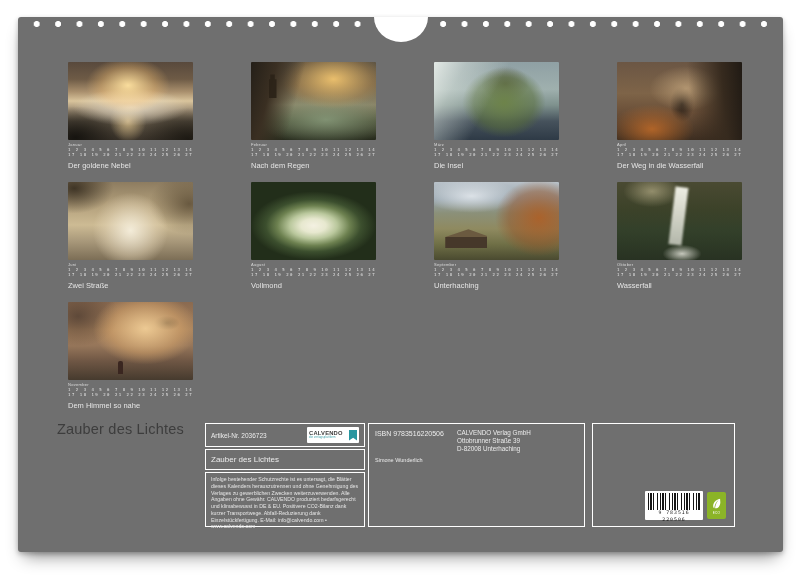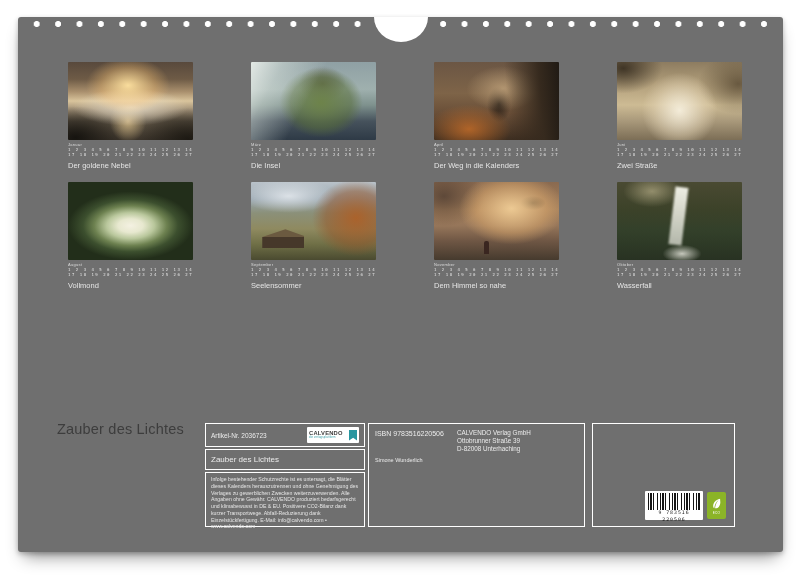--- a/index.html
+++ b/index.html
@@ -153,39 +153,48 @@
     <div class="cell">
       <div class="thumb m1"></div>
       <div class="mini-label">Januar</div>
       <div class="mini-days">
         <div>1 2 3 4 5 6 7 8 9 10 11 12 13 14 15 16</div>
         <div>17 18 19 20 21 22 23 24 25 26 27 28 29 30 31</div>
       </div>
       <div class="caption">Der goldene Nebel</div>
     </div>
 
+    <div class="cell">
+      <div class="thumb m2"></div>
+      <div class="mini-label">Februar</div>
+      <div class="mini-days">
+        <div>1 2 3 4 5 6 7 8 9 10 11 12 13 14 15 16</div>
+        <div>17 18 19 20 21 22 23 24 25 26 27 28 29 30 31</div>
+      </div>
+      <div class="caption">Nach dem Regen</div>
+    </div>
 
     <div class="cell">
       <div class="thumb m3"></div>
       <div class="mini-label">März</div>
       <div class="mini-days">
         <div>1 2 3 4 5 6 7 8 9 10 11 12 13 14 15 16</div>
         <div>17 18 19 20 21 22 23 24 25 26 27 28 29 30 31</div>
       </div>
       <div class="caption">Die Insel</div>
     </div>
 
     <div class="cell">
       <div class="thumb m4"></div>
       <div class="mini-label">April</div>
       <div class="mini-days">
         <div>1 2 3 4 5 6 7 8 9 10 11 12 13 14 15 16</div>
         <div>17 18 19 20 21 22 23 24 25 26 27 28 29 30 31</div>
       </div>
-      <div class="caption">Der Weg in die Kalenders</div>
+      <div class="caption">Der Weg in die Wasserfall</div>
     </div>
 
 
     <div class="cell">
       <div class="thumb m6"></div>
       <div class="mini-label">Juni</div>
       <div class="mini-days">
         <div>1 2 3 4 5 6 7 8 9 10 11 12 13 14 15 16</div>
         <div>17 18 19 20 21 22 23 24 25 26 27 28 29 30 31</div>
       </div>
@@ -203,41 +212,41 @@
       <div class="caption">Vollmond</div>
     </div>
 
     <div class="cell">
       <div class="thumb m9"></div>
       <div class="mini-label">September</div>
       <div class="mini-days">
         <div>1 2 3 4 5 6 7 8 9 10 11 12 13 14 15 16</div>
         <div>17 18 19 20 21 22 23 24 25 26 27 28 29 30 31</div>
       </div>
-      <div class="caption">Seelensommer</div>
+      <div class="caption">Unterhaching</div>
+    </div>
+
+    <div class="cell">
+      <div class="thumb m10"></div>
+      <div class="mini-label">Oktober</div>
+      <div class="mini-days">
+        <div>1 2 3 4 5 6 7 8 9 10 11 12 13 14 15 16</div>
+        <div>17 18 19 20 21 22 23 24 25 26 27 28 29 30 31</div>
+      </div>
+      <div class="caption">Wasserfall</div>
     </div>
 
     <div class="cell">
       <div class="thumb m11"></div>
       <div class="mini-label">November</div>
       <div class="mini-days">
         <div>1 2 3 4 5 6 7 8 9 10 11 12 13 14 15 16</div>
         <div>17 18 19 20 21 22 23 24 25 26 27 28 29 30 31</div>
       </div>
       <div class="caption">Dem Himmel so nahe</div>
-    </div>
-
-    <div class="cell">
-      <div class="thumb m10"></div>
-      <div class="mini-label">Oktober</div>
-      <div class="mini-days">
-        <div>1 2 3 4 5 6 7 8 9 10 11 12 13 14 15 16</div>
-        <div>17 18 19 20 21 22 23 24 25 26 27 28 29 30 31</div>
-      </div>
-      <div class="caption">Wasserfall</div>
     </div>
 
 
   </div>
 
   <div class="big-title">Zauber des Lichtes</div>
 
   <div class="fbox colA1">
     <span class="artikel">Artikel-Nr. 2036723</span>
     <span class="cv-logo">

